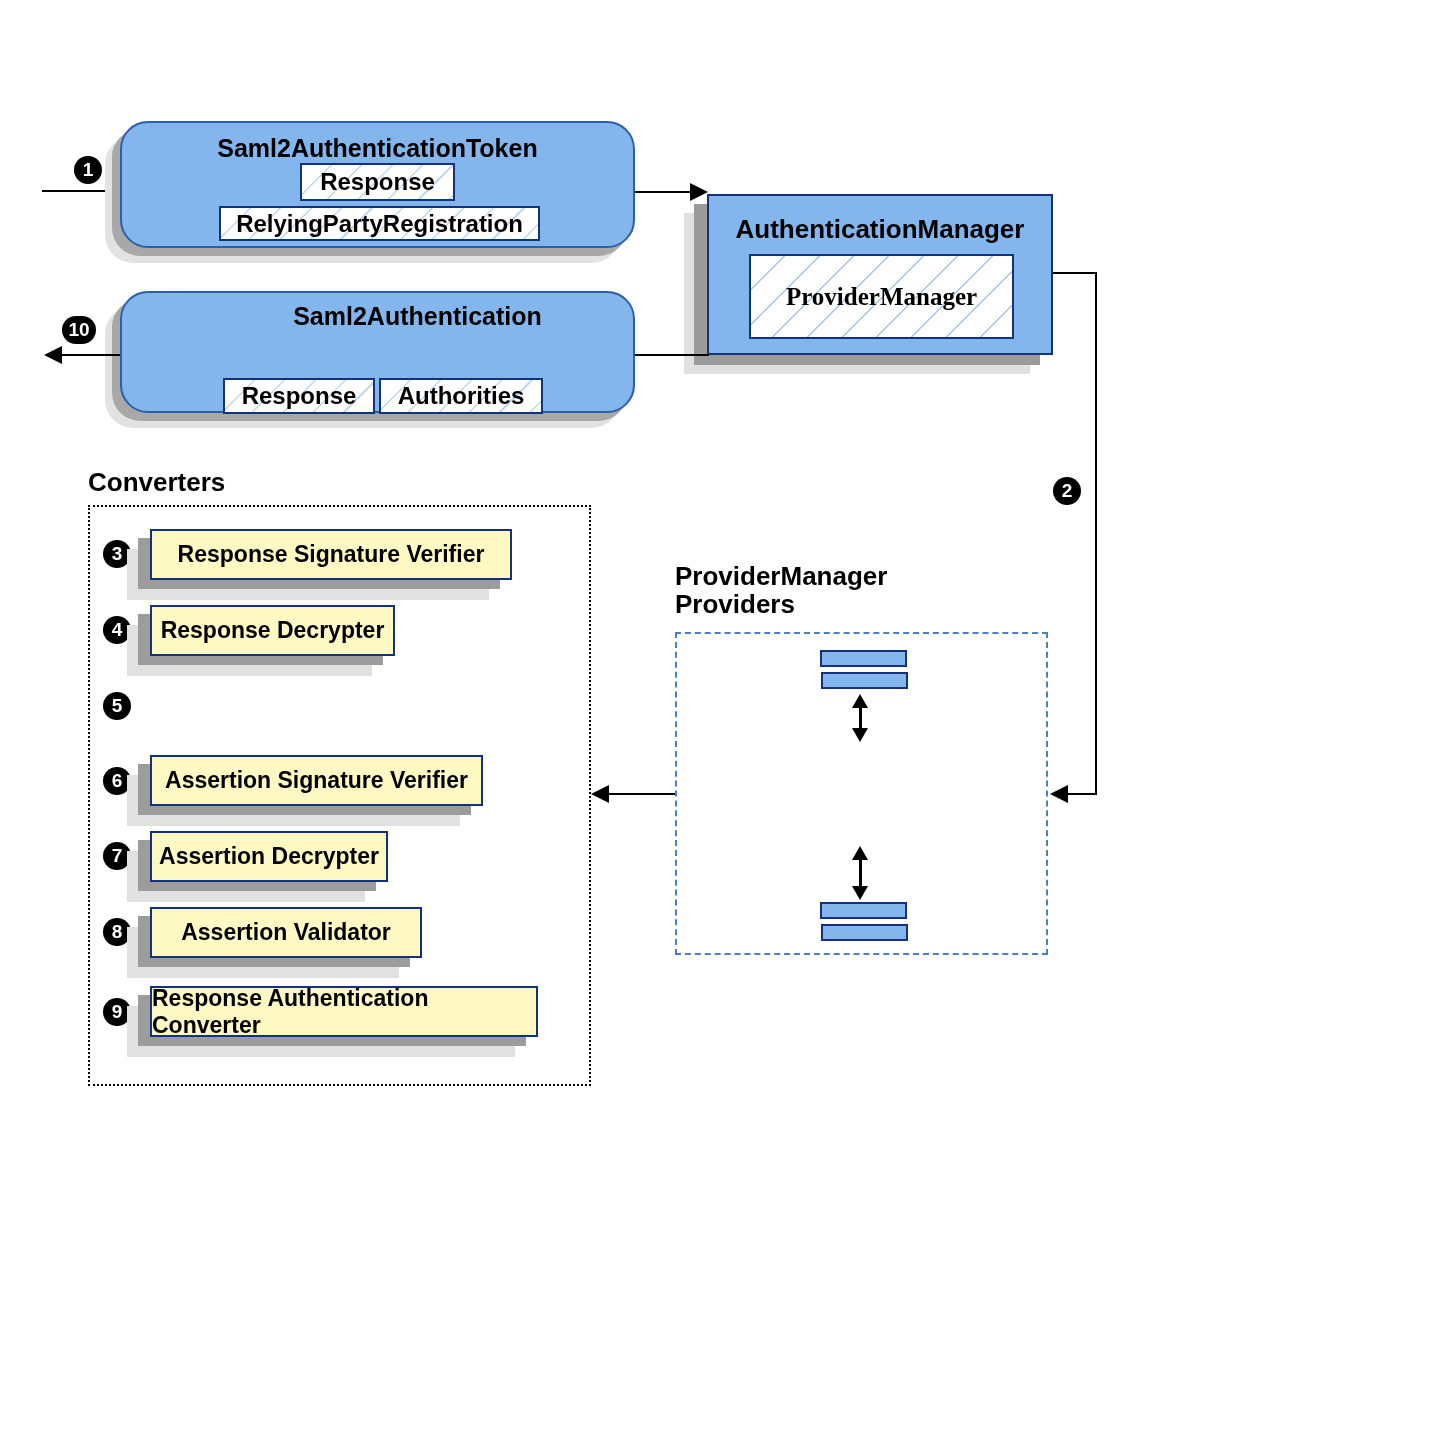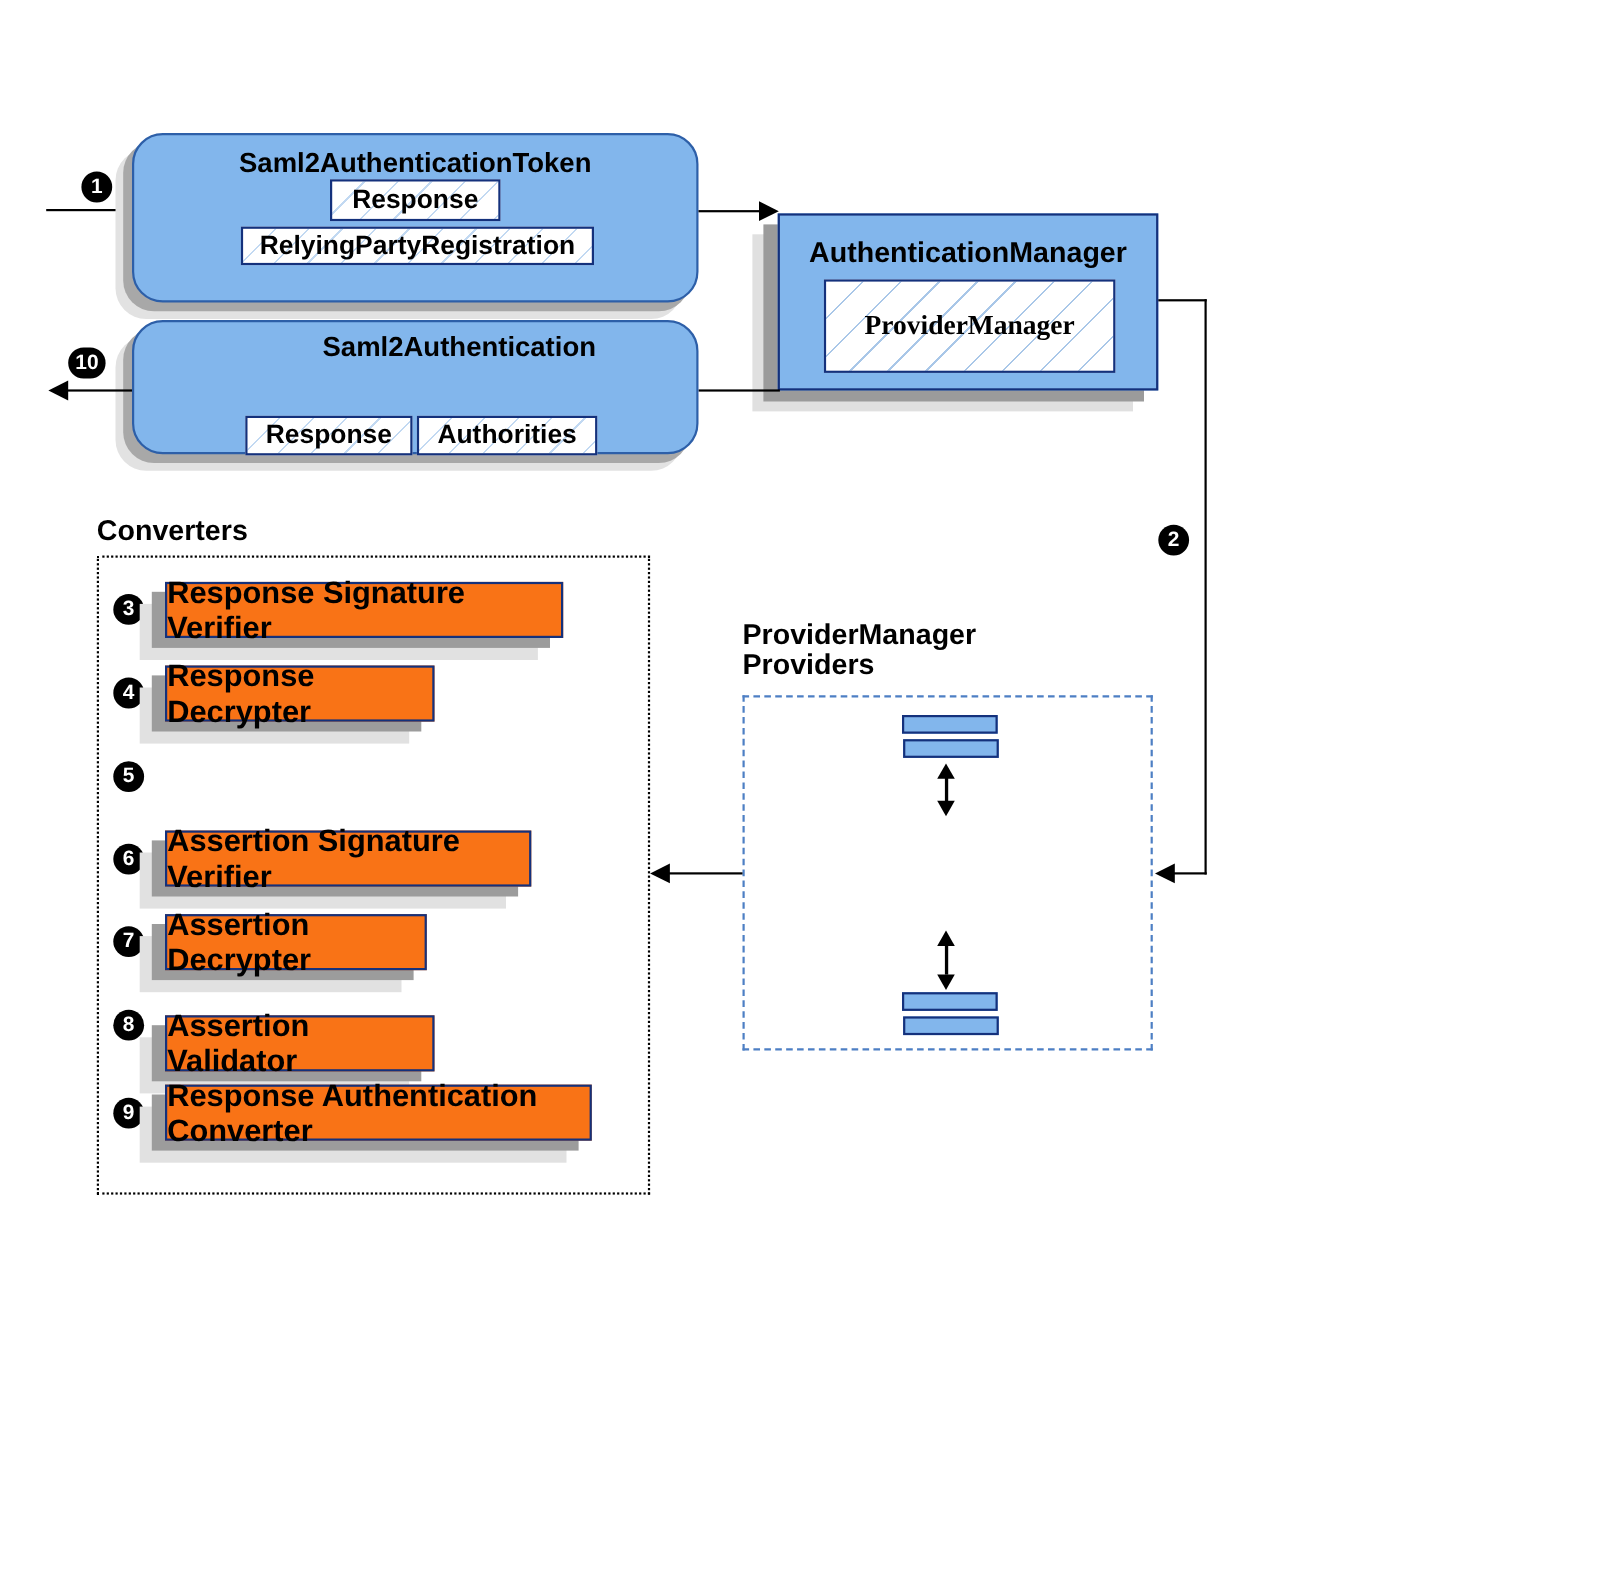--- a/index.html
+++ b/index.html
@@ -27,42 +27,42 @@
   .inner-box{
     position:absolute;background:#fff;border:2px solid #14317c;box-sizing:border-box;
     display:flex;align-items:center;justify-content:center;font-size:24px;
     background-image:repeating-linear-gradient(135deg, rgba(255,255,255,0) 0px, rgba(255,255,255,0) 20px, #c2d9f2 20px, #c2d9f2 21.5px);
   }
   .hatch-strong{
     background-image:repeating-linear-gradient(135deg, rgba(255,255,255,0) 0px, rgba(255,255,255,0) 23px, #a9c7e8 23px, #a9c7e8 24.5px);
   }
   .box-title{position:absolute;left:0;width:100%;text-align:center;font-size:25px;}
   .conv-box{
-    position:absolute;background:#f97316;border:2px solid #14317c;box-sizing:border-box;height:51px;
-    display:flex;align-items:center;justify-content:center;font-size:28px;
+    position:absolute;background:#fef9c3;border:2px solid #14317c;box-sizing:border-box;height:51px;
+    display:flex;align-items:center;justify-content:center;font-size:23px;
     box-shadow:-12px 9px 0 0 #9c9c9c,-23px 20px 0 0 #e1e1e1;
   }
   .bar{position:absolute;background:#82b6ec;border:2px solid #14317c;box-sizing:border-box;width:87px;height:17px;}
   .badge{
     position:absolute;width:28px;height:28px;border-radius:50%;background:#000;color:#fff;
     display:flex;align-items:center;justify-content:center;font-size:19px;
   }
   .dotted-frame{position:absolute;border:2px dotted #000;box-sizing:border-box;}
   .dashed-frame{position:absolute;border:2px dashed #4d7fc4;box-sizing:border-box;background:#fff;}
   .section-title{position:absolute;text-align:left;font-size:26px;line-height:28px;}
 </style>
 </head>
 <body>
 
 <div id="stage">
 
   <div class="hline" style="left:42px;top:190px;width:78px;"></div>
   <div class="badge" style="left:74px;top:156px;">1</div>
 
-  <div class="rounded-box" style="left:120px;top:121px;width:515px;height:154px;padding-left:33px;">
+  <div class="rounded-box" style="left:120px;top:121px;width:515px;height:127px;padding-left:33px;">
     <div class="box-title" style="top:11px;">Saml2AuthenticationToken</div>
     <div class="inner-box" style="left:178px;top:40px;width:155px;height:38px;">Response</div>
     <div class="inner-box" style="left:97px;top:83px;width:321px;height:35px;">RelyingPartyRegistration</div>
   </div>
 
   <div class="hline" style="left:635px;top:191px;width:58px;"></div>
   <div class="tri-right" style="left:690px;top:183px;"></div>
 
   <div class="rect-box" style="left:707px;top:194px;width:346px;height:161px;">
     <div class="box-title" style="top:18px;font-size:26px;">AuthenticationManager</div>
@@ -98,21 +98,21 @@
 
   <div class="badge" style="left:103px;top:692px;">5</div>
 
   <div class="badge" style="left:103px;top:767px;">6</div>
   <div class="conv-box" style="left:150px;top:755px;width:333px;">Assertion Signature Verifier</div>
 
   <div class="badge" style="left:103px;top:842px;">7</div>
   <div class="conv-box" style="left:150px;top:831px;width:238px;">Assertion Decrypter</div>
 
   <div class="badge" style="left:103px;top:918px;">8</div>
-  <div class="conv-box" style="left:150px;top:907px;width:245px;margin-top:16px;">Assertion Validator</div>
+  <div class="conv-box" style="left:150px;top:907px;width:272px;">Assertion Validator</div>
 
   <div class="badge" style="left:103px;top:998px;">9</div>
   <div class="conv-box" style="left:150px;top:986px;width:388px;">Response Authentication Converter</div>
 
   <div class="section-title" style="left:675px;top:562px;width:373px;">
     <div>ProviderManager</div>
     <div>Providers</div>
   </div>
   <div class="dashed-frame hatch-strong" style="left:675px;top:632px;width:373px;height:323px;"></div>
 

